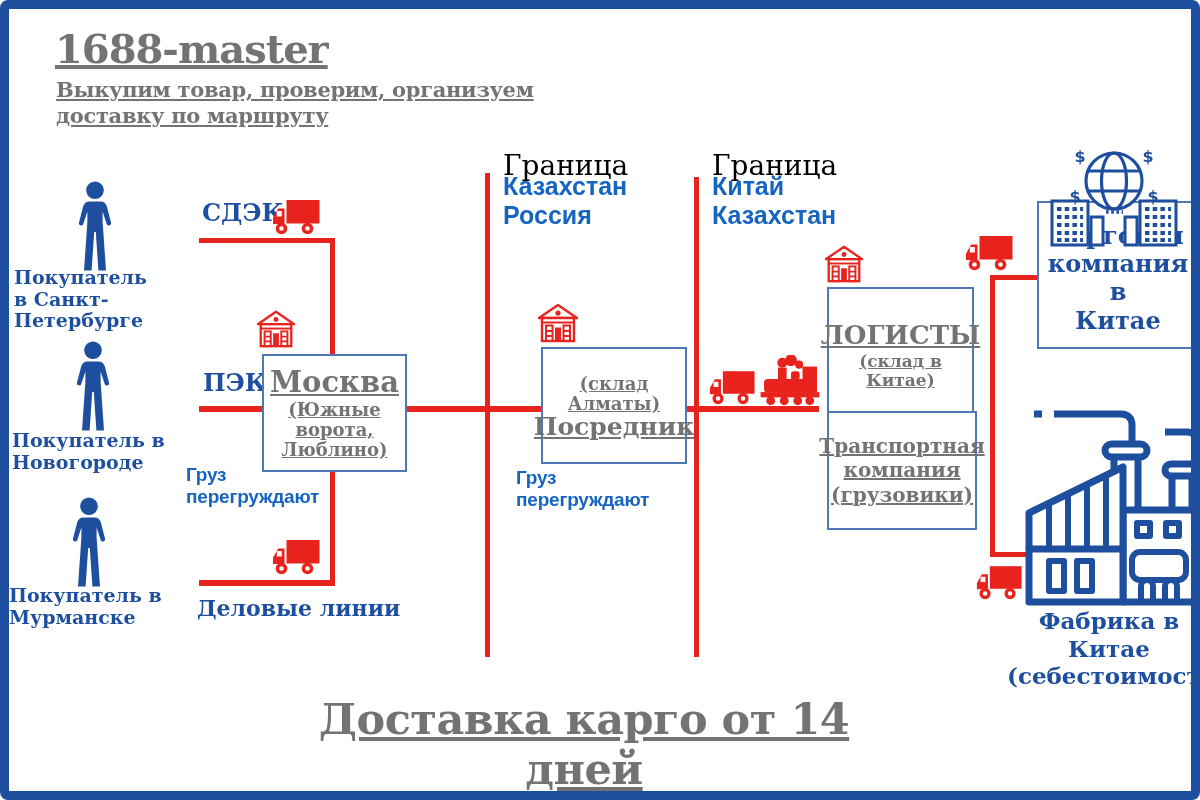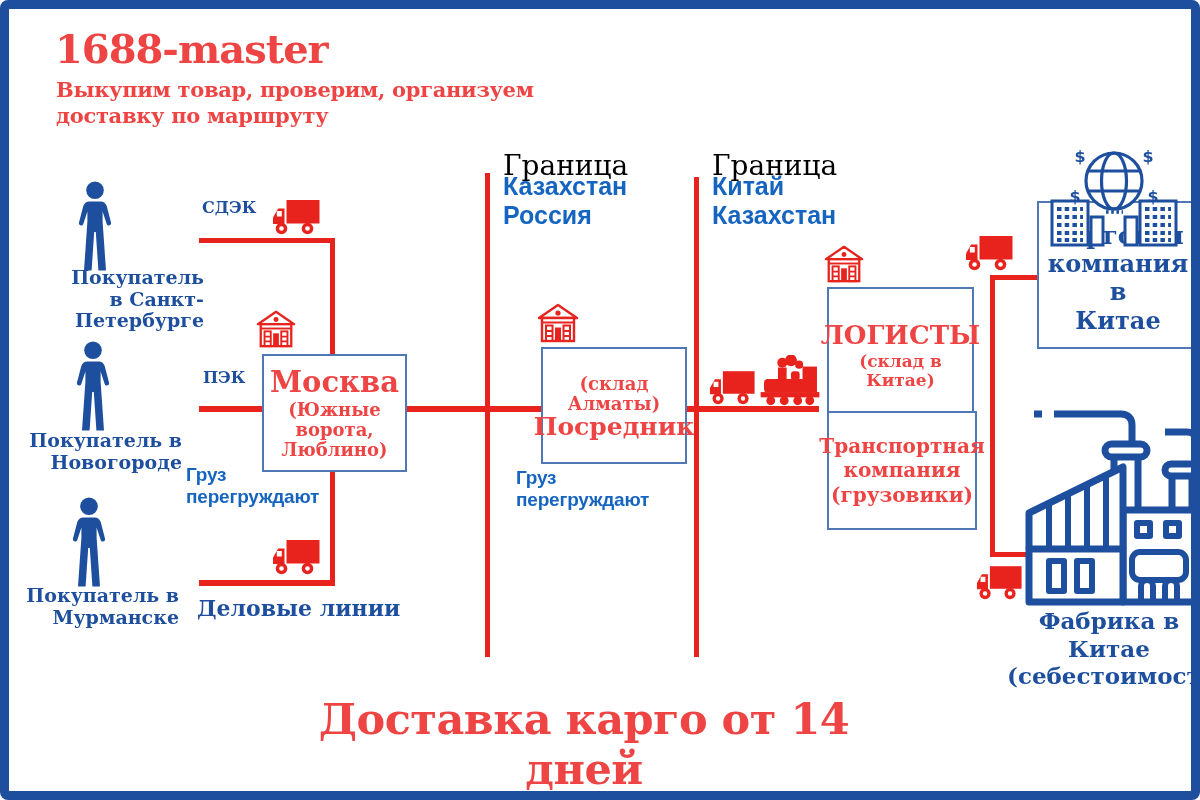--- a/index.html
+++ b/index.html
@@ -4,27 +4,27 @@
 <style>
   html,body{margin:0;padding:0;background:#fff;}
   .canvas{
     position:relative;width:1200px;height:800px;background:#fff;
     border:9px solid #1d4f9e;border-radius:8px;box-sizing:border-box;
     overflow:hidden;font-family:"DejaVu Serif",serif;
   }
   .abs{position:absolute;}
   .pre{white-space:pre-line;}
   .red-line{position:absolute;background:#e8231e;z-index:1;}
-  .serif-red{color:#ef4444;font-family:"DejaVu Serif",serif;font-weight:700;}
+  .serif-red{color:#737373;font-family:"DejaVu Serif",serif;font-weight:700;text-decoration:underline;}
   .serif-blue{color:#1d4f9e;font-family:"DejaVu Serif",serif;font-weight:700;}
   .sans-blue{color:#1565c0;font-family:Liberation Sans, sans-serif;font-weight:700;}
   .brand-title{left:46px;top:20px;font-size:40px;letter-spacing:-1px;line-height:1;}
   .brand-sub{left:47px;top:68px;font-size:21px;line-height:1.22;letter-spacing:-0.3px;}
-  .buyer-label{text-align:right;font-size:19px;line-height:1.14;}
-  .carrier{font-size:16px;}
+  .buyer-label{text-align:left;font-size:19px;line-height:1.14;}
+  .carrier{font-size:24px;}
   .transfer{font-size:19px;line-height:1.16;letter-spacing:-0.2px;}
   .node-box{
     position:absolute;background:#fff;border:2px solid #4e79b5;z-index:2;
     display:flex;flex-direction:column;align-items:center;justify-content:center;
     text-align:center;box-sizing:border-box;
   }
   .node-title{font-size:26px;line-height:1.05;}
   .node-sub{font-size:18px;line-height:1.1;margin-top:3px;}
   .border-caption{font-size:28px;color:#000000;}
   .border-name{font-size:25px;line-height:1.14;}

